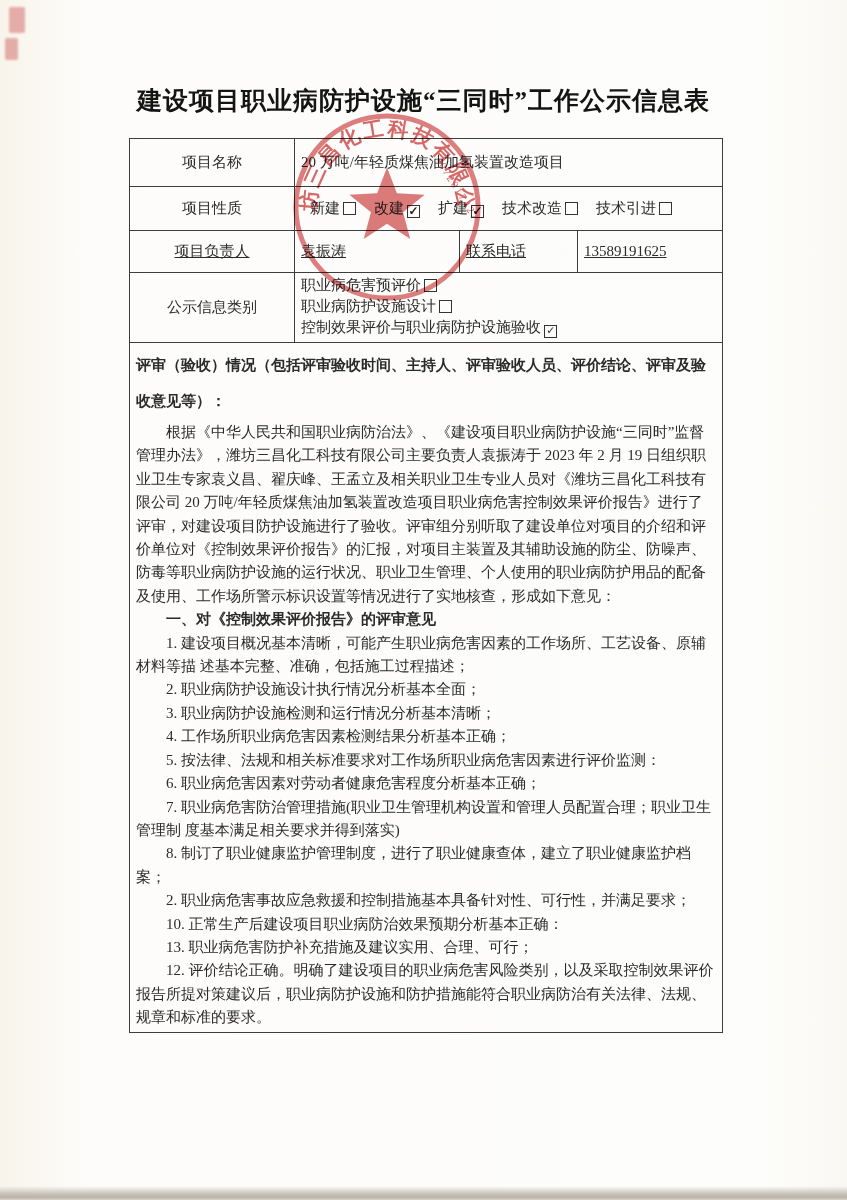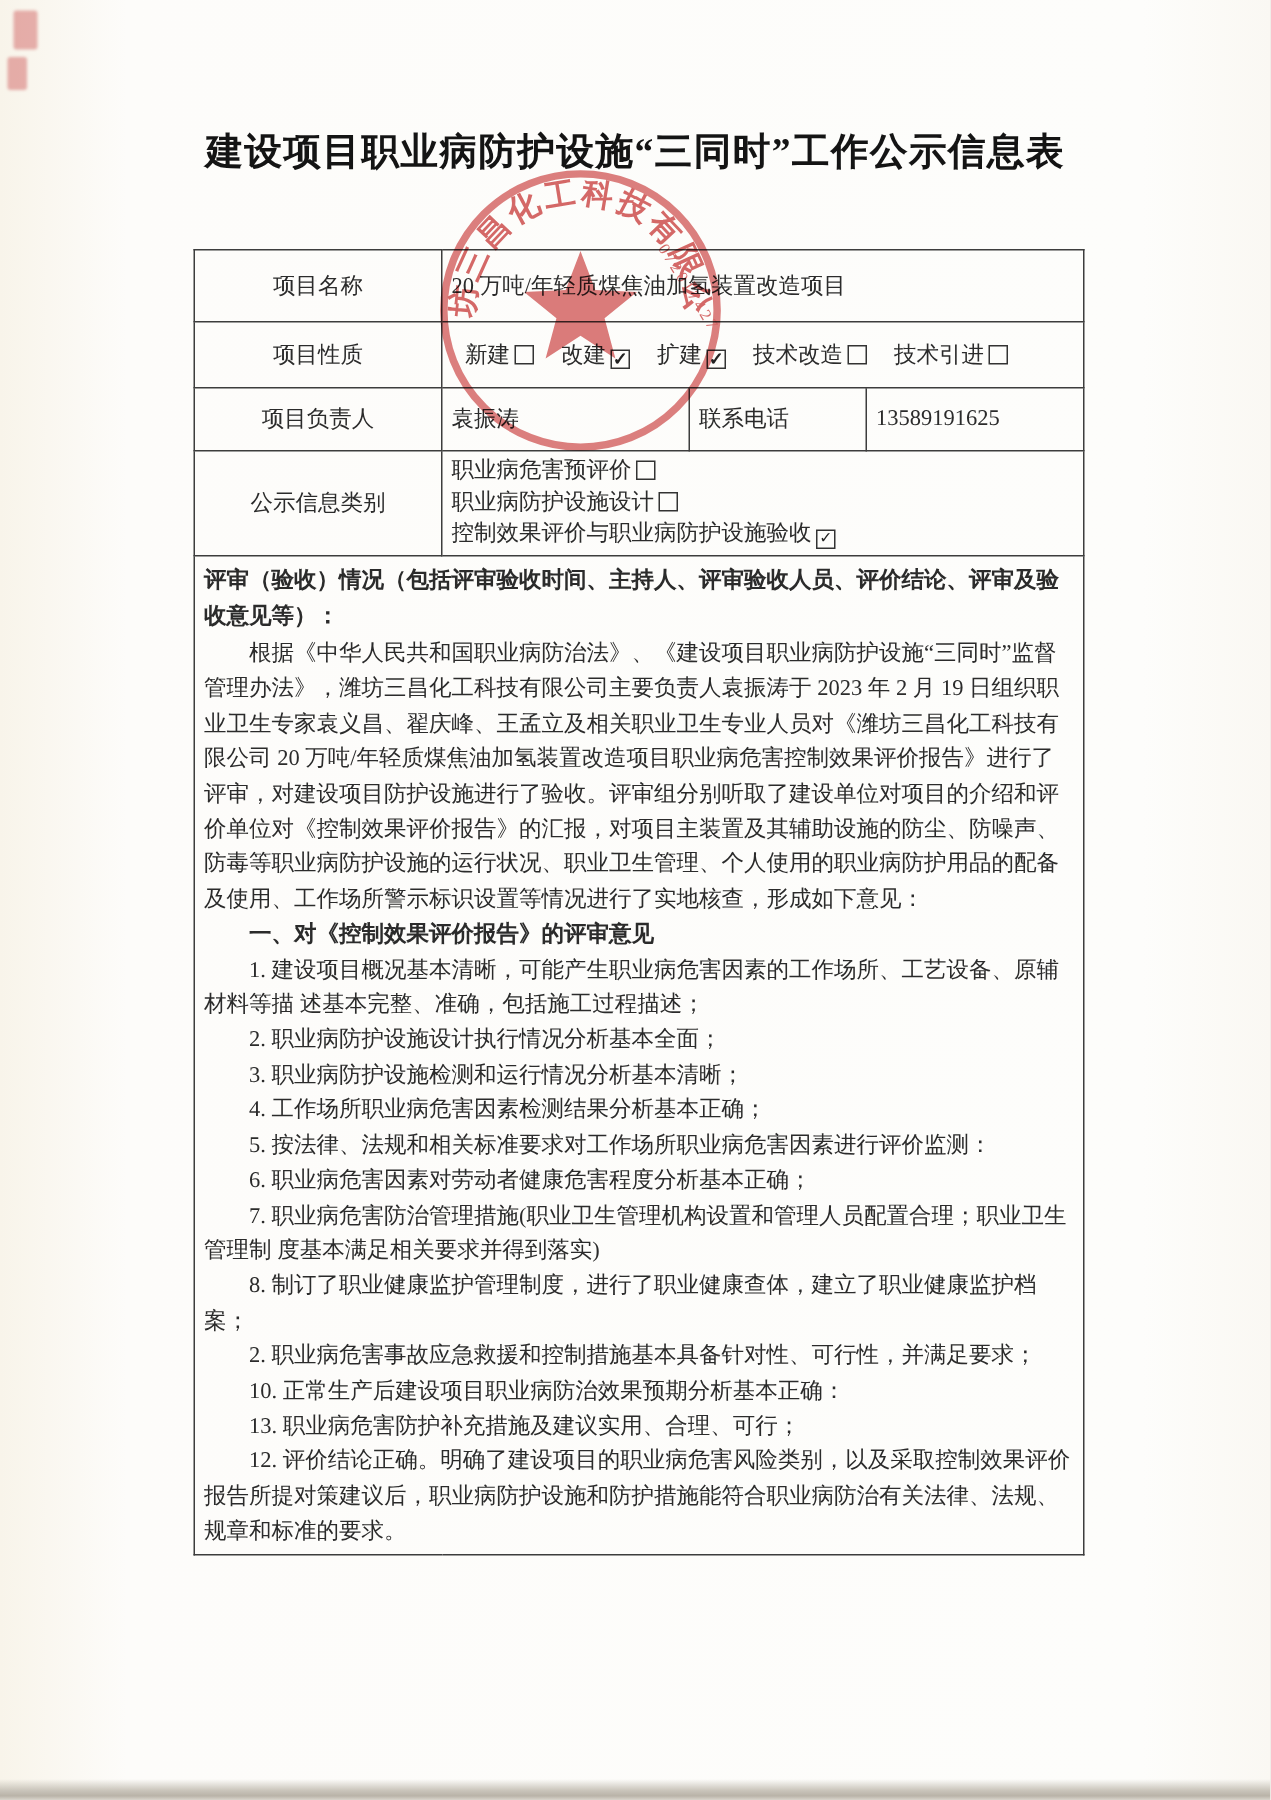--- a/index.html
+++ b/index.html
@@ -20,54 +20,54 @@
   .ink-mark{position:absolute;background:rgba(205,85,85,.45);filter:blur(1px);border-radius:2px;}
   .ink-mark.m1{left:9px;top:7px;width:16px;height:26px;}
   .ink-mark.m2{left:5px;top:38px;width:13px;height:22px;}
 
   .doc-title{
     margin:0;padding-top:84px;
     text-align:center;font-size:25px;font-weight:bold;letter-spacing:1px;color:#141414;
   }
 
   table.info{
-    margin:49px 0 0 129px;
+    margin:21px 0 0 129px;
     width:593px;table-layout:fixed;
     border-collapse:collapse;
     font-size:15px;
   }
   table.info td{
     border:1.5px solid #3d3d3d;
     padding:2px 6px;
     vertical-align:middle;
   }
   td.lbl{text-align:center;}
   td.val{}
   td.val-left{text-align:left;padding-left:10px;}
 
-  .r1{height:48px;} .r2{height:44px;} .r3{height:44px;font-family:Liberation Serif, serif;} .r4{height:42px;}
+  .r1{height:48px;} .r2{height:44px;} .r3{height:44px;font-family:Liberation Serif, serif;} .r4{height:42px;text-decoration:underline;}
   .r5{height:70px;} .r6{height:68px;}
 
   .opt{white-space:nowrap;}
   .nature-opts .opt{display:inline-block;margin:0 9px;}
   .publicity-opts{padding:2px 0;font-family:Liberation Mono, monospace;}
   .publicity-opts .opt{display:block;line-height:21px;}
   .cbox{
     display:inline-flex;align-items:center;justify-content:center;
     width:13px;height:13px;margin-left:3px;
     border:1.5px solid #333;vertical-align:-2px;
     font-size:12px;line-height:12px;font-weight:bold;color:#222;
     box-sizing:border-box;
   }
 
   td.review-cell{
     height:618px;vertical-align:top;text-align:left;
     padding:6px 8px 6px 7px;overflow:hidden;
   }
-  .review-heading{font-weight:bold;line-height:24px;margin:2px 0 0 0;}
+  .review-heading{font-weight:bold;line-height:36px;margin:2px 0 0 0;}
   .review-para{margin:2px 0 0 0;text-indent:2em;line-height:23.4px;}
   .review-sub{font-weight:bold;margin:0;text-indent:2em;line-height:23.4px;}
   .review-items p{margin:0;text-indent:2em;line-height:23.4px;}
 
   .stamp{
     position:absolute;left:288px;top:108px;width:198px;height:198px;
     opacity:.85;mix-blend-mode:multiply;pointer-events:none;
   }
 </style>
 </head>

